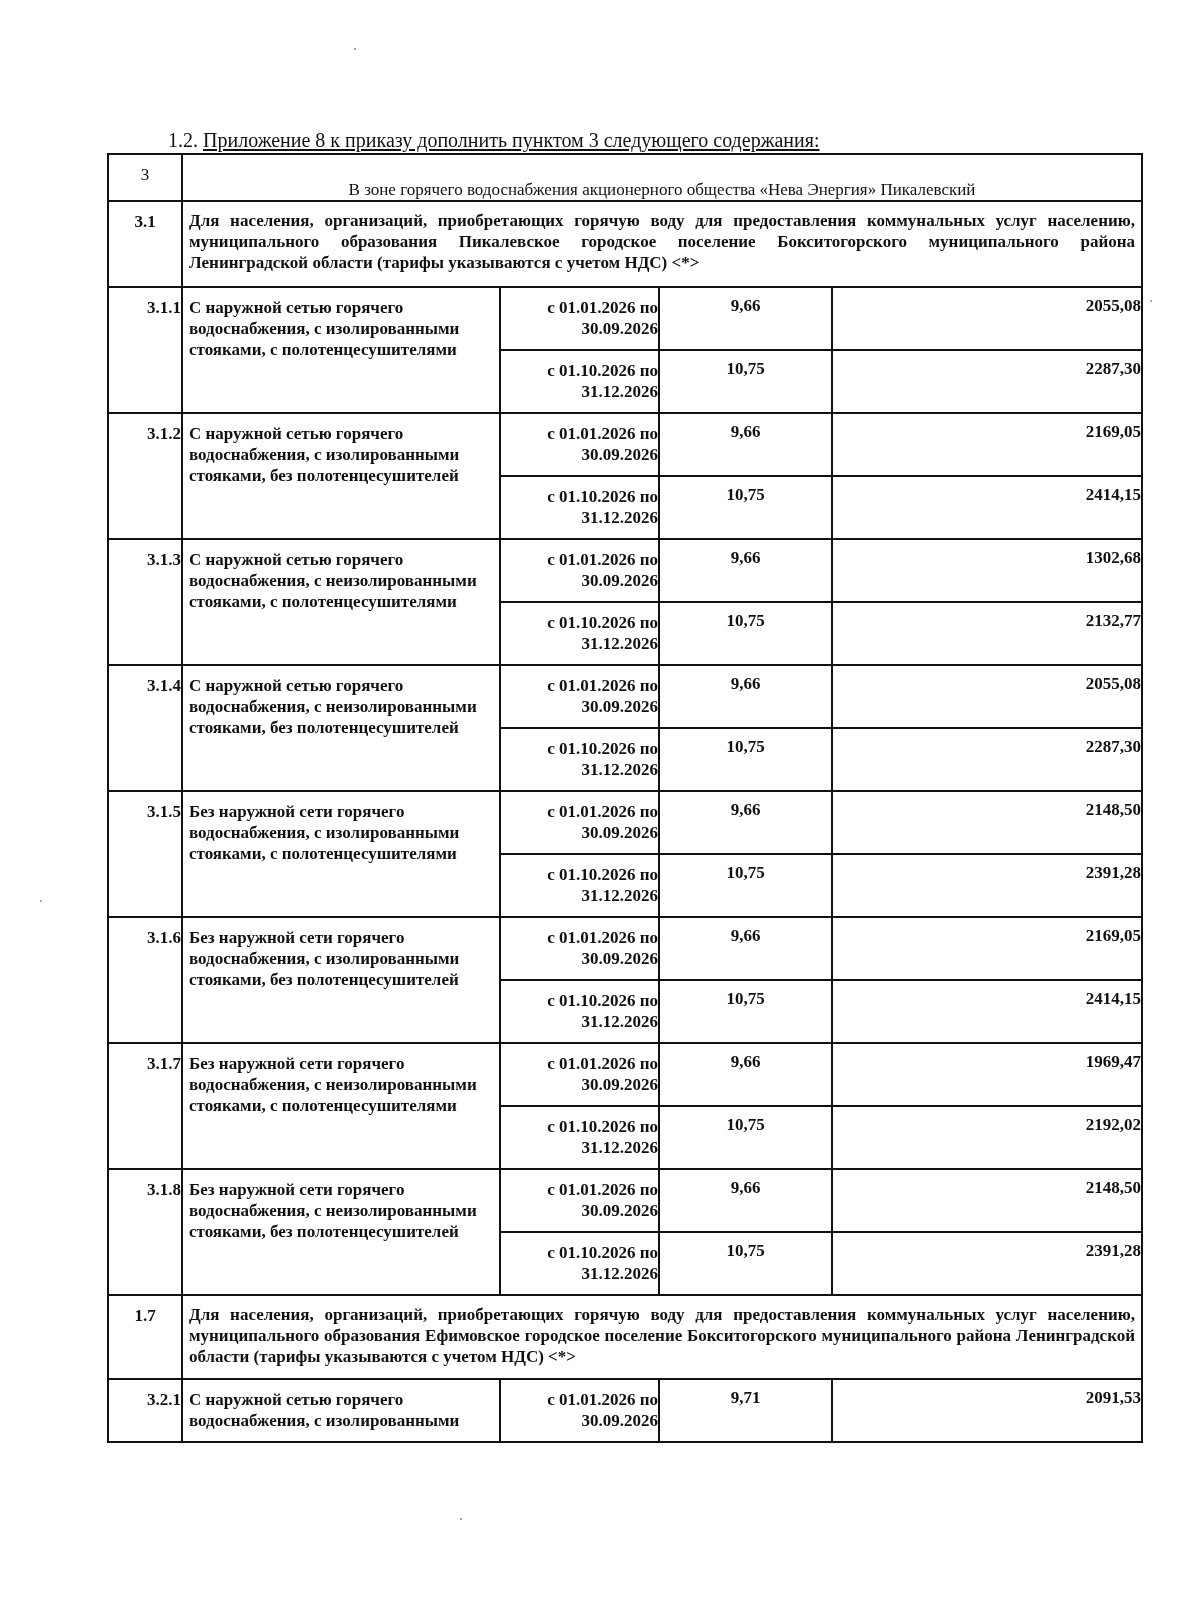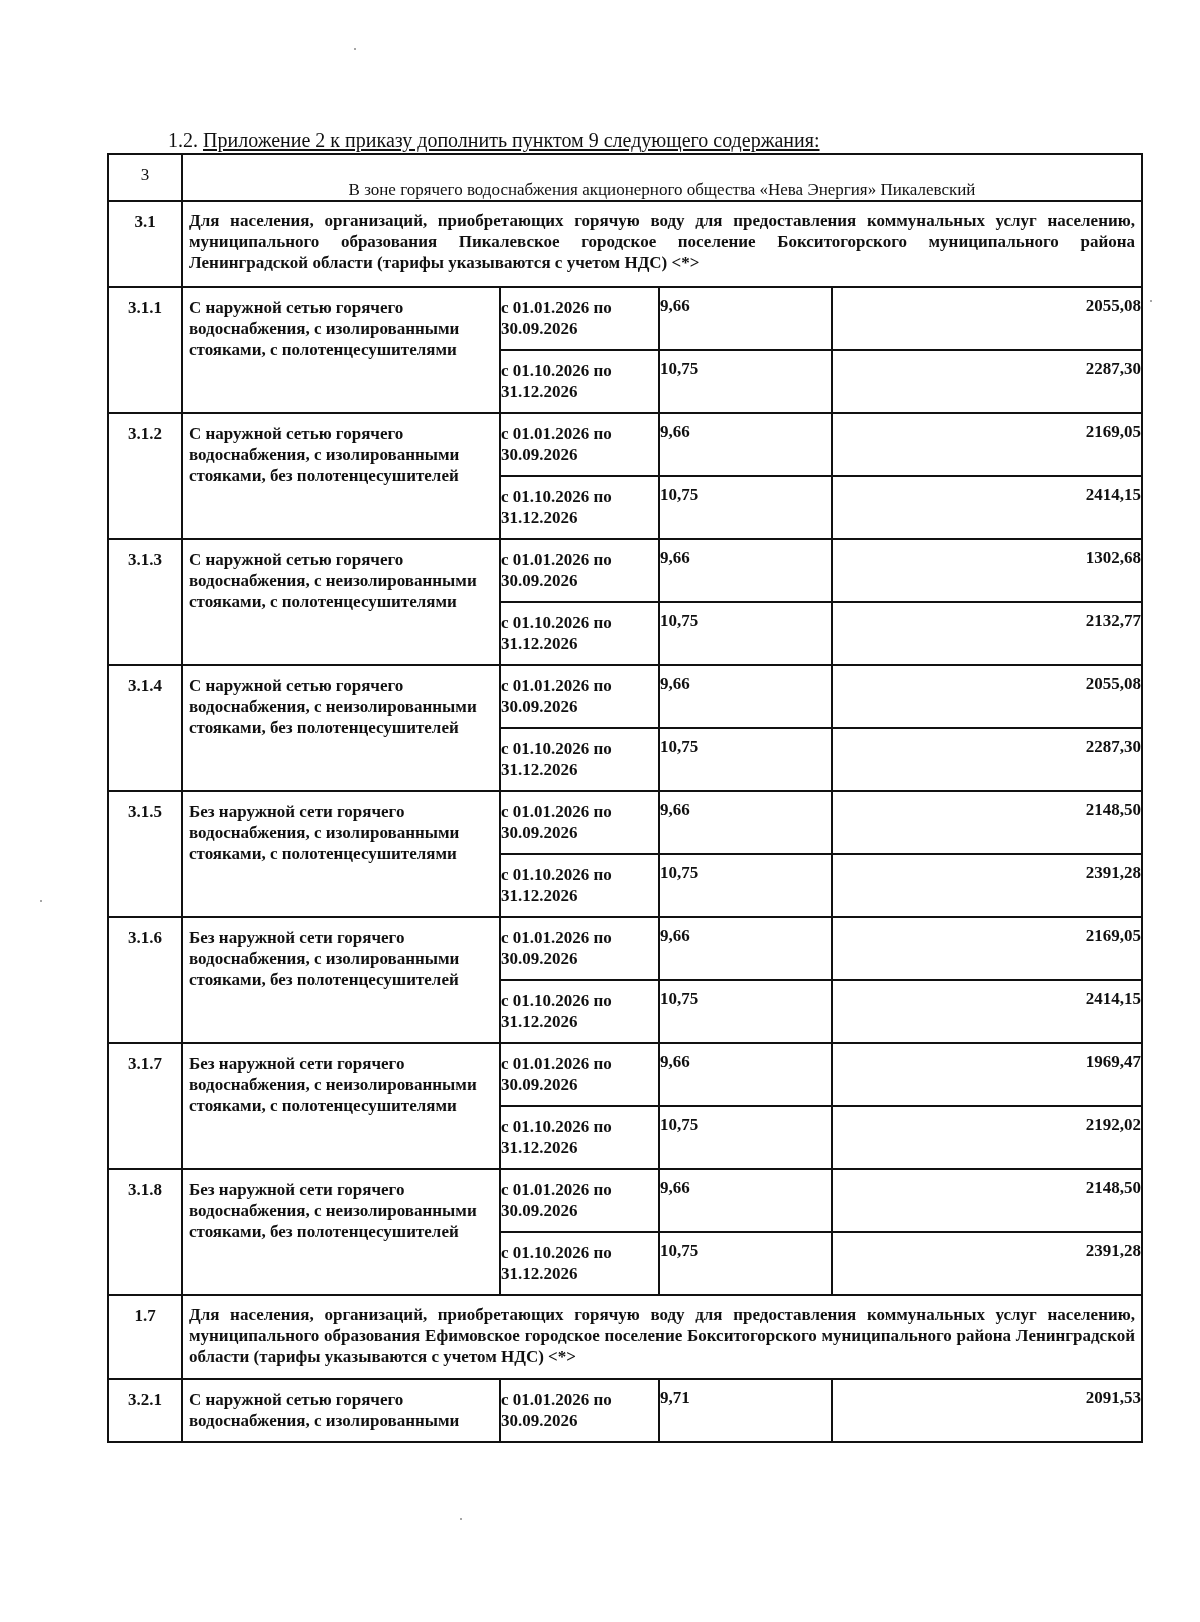--- a/index.html
+++ b/index.html
@@ -16,42 +16,42 @@
   .tbl {
     position: absolute; left: 107px; top: 153px; width: 1036px;
     border-collapse: collapse; table-layout: fixed;
     font-size: 17px; line-height: 21px;
   }
   .tbl td {
     border: 2px solid #111; padding: 0; vertical-align: top;
   }
   .c-num { width: 74px; text-align: center; }
   .c-desc { width: 318px; }
-  .c-date { width: 159px; text-align: left; }
-  .c-v1 { width: 173px; }
+  .c-date { width: 159px; text-align: right; }
+  .c-v1 { width: 173px; text-align: center; }
   .c-v2 { text-align: right; }
   .num { padding-top: 9px !important; }
   .hdr3 { height: 47px; }
   .hdr3 .txt { padding-top: 24px; text-align: center; font-weight: normal; }
   .sec { font-weight: bold; padding-left: 22px; }
   .sec .par { padding: 8px 6px 0 6px; text-align: justify; text-align-last: left; }
   .sec-a { height: 86px; }
   .sec-b { height: 84px; }
   .desc { padding: 9px 6px 0 6px !important; font-weight: bold; border-radius: 19px; }
   .date { padding-top: 9px !important; font-weight: bold; }
   .val { padding-top: 7px !important; font-weight: bold; }
   .half { height: 63px; }
-  .bold { font-weight: bold; }
+  .bold { font-weight: bold; text-align: right; }
   .speck { position: absolute; width: 2px; height: 2px; background: #888; border-radius: 1px; }
 </style>
 </head>
 <body>
 
 <div class="intro">
-  <span>1.2. </span><span class="u">Приложение 2 к приказу дополнить пунктом 9 следующего содержания:</span>
+  <span>1.2. </span><span class="u">Приложение 8 к приказу дополнить пунктом 3 следующего содержания:</span>
 </div>
 
 <table class="tbl">
   <colgroup>
     <col class="c-num">
       <col class="c-desc">
       <col class="c-date">
       <col class="c-v1">
       <col class="c-v2">
   </colgroup>

